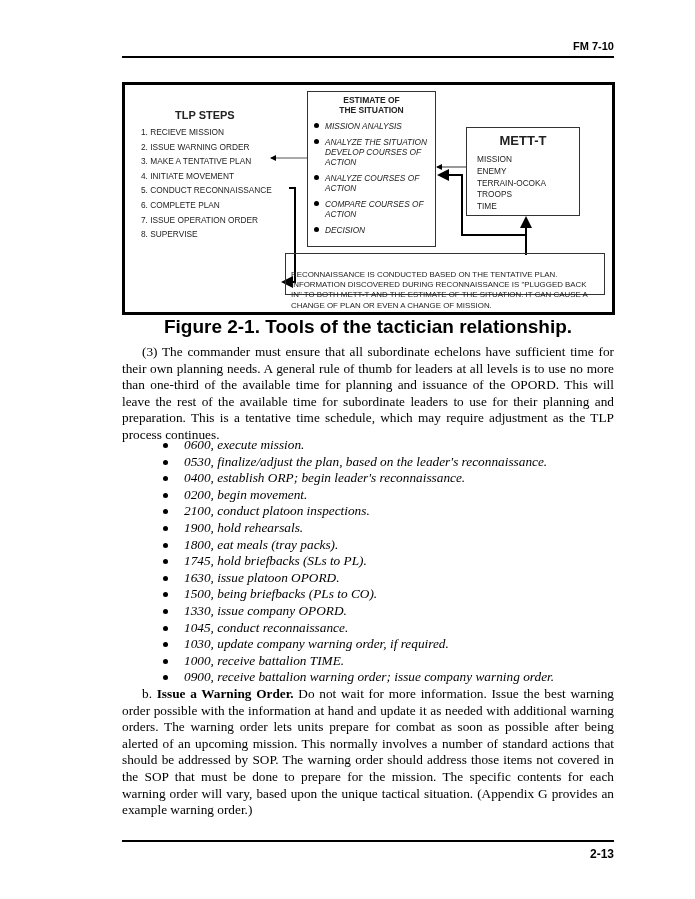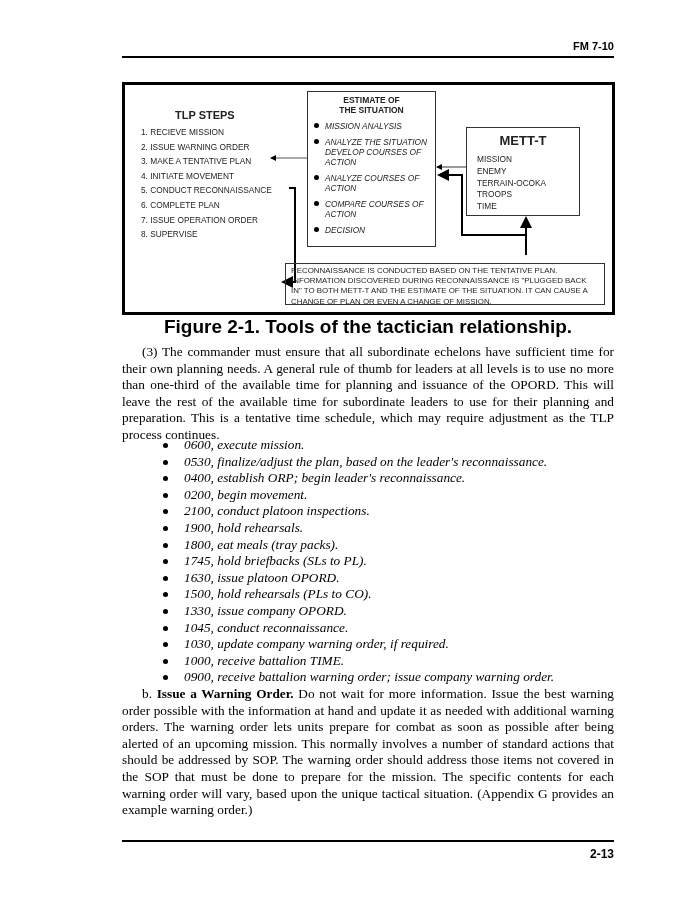--- a/index.html
+++ b/index.html
@@ -19,22 +19,22 @@
   .tlp-list { position: absolute; left: 16px; top: 40px; line-height: 14.6px; }
   .tlp-list div { white-space: nowrap; }
   .box-est { position: absolute; left: 182px; top: 6px; width: 127px; height: 154px; border: 1px solid #333; }
   .est-title { text-align: center; font-weight: bold; font-size: 8.5px; line-height: 10px; margin-top: 3px; }
   .est-list { margin: 6px 0 0 6px; font-style: italic; }
   .est-item { position: relative; padding-left: 11px; line-height: 10px; margin-bottom: 6px; }
   .est-item:before { content: ""; position: absolute; left: 0; top: 2px; width: 5px; height: 5px; border-radius: 50%; background: #000; }
   .box-mett { position: absolute; left: 341px; top: 42px; width: 112px; height: 87px; border: 1px solid #333; }
   .mett-title { text-align: center; font-weight: bold; font-size: 13px; margin-top: 5px; }
   .mett-list { margin: 6px 0 0 10px; line-height: 11.8px; }
-  .box-recon { position: absolute; left: 160px; top: 178px; width: 320px; height: 42px; border: 1px solid #333;
-               padding: 2px 5px; box-sizing: border-box; line-height: 10.2px; font-size: 7.9px; }
+  .box-recon { position: absolute; left: 160px; top: 168px; width: 320px; height: 42px; border: 1px solid #333;
+               padding: 16px 5px; box-sizing: border-box; line-height: 10.2px; font-size: 7.9px; }
 
   .caption { position: absolute; left: 122px; top: 316px; width: 492px; text-align: center;
              font-family: "Liberation Sans", sans-serif; font-weight: bold; font-size: 19px; }
 
   .body { position: absolute; left: 122px; width: 492px; font-family: "Liberation Serif", serif;
           font-size: 13.3px; line-height: 16.6px; text-align: justify; }
   .p1 { top: 344px; text-indent: 20px; }
   .bullets { position: absolute; left: 163px; top: 437px; font-family: "Liberation Serif", serif;
              font-size: 13.3px; line-height: 16.6px; }
   .bullet { position: relative; padding-left: 21px; white-space: nowrap; font-style: italic; }
@@ -113,21 +113,21 @@
 <div class="bullets">
   <div class="bullet">0600, execute mission.</div>
   <div class="bullet">0530, finalize/adjust the plan, based on the leader's reconnaissance.</div>
   <div class="bullet">0400, establish ORP; begin leader's reconnaissance.</div>
   <div class="bullet">0200, begin movement.</div>
   <div class="bullet">2100, conduct platoon inspections.</div>
   <div class="bullet">1900, hold rehearsals.</div>
   <div class="bullet">1800, eat meals (tray packs).</div>
   <div class="bullet">1745, hold briefbacks (SLs to PL).</div>
   <div class="bullet">1630, issue platoon OPORD.</div>
-  <div class="bullet">1500, hold rehearsals (PLs to CO).</div>
+  <div class="bullet">1500, being briefbacks (PLs to CO).</div>
   <div class="bullet">1330, issue company OPORD.</div>
   <div class="bullet">1045, conduct reconnaissance.</div>
   <div class="bullet">1030, update company warning order, if required.</div>
   <div class="bullet">1000, receive battalion TIME.</div>
   <div class="bullet">0900, receive battalion warning order; issue company warning order.</div>
 </div>
 
 <div class="body p2"><span>b.  </span><b>Issue a Warning Order.</b><span> Do not wait for more information. Issue the best warning order possible with the information at hand and update it as needed with additional warning orders. The warning order lets units prepare for combat as soon as possible after being alerted of an upcoming mission. This normally involves a number of standard actions that should be addressed by SOP. The warning order should address those items not covered in the SOP that must be done to prepare for the mission. The specific contents for each warning order will vary, based upon the unique tactical situation. (Appendix G provides an example warning order.)</span></div>
 
 <div class="rule-bot"></div>

